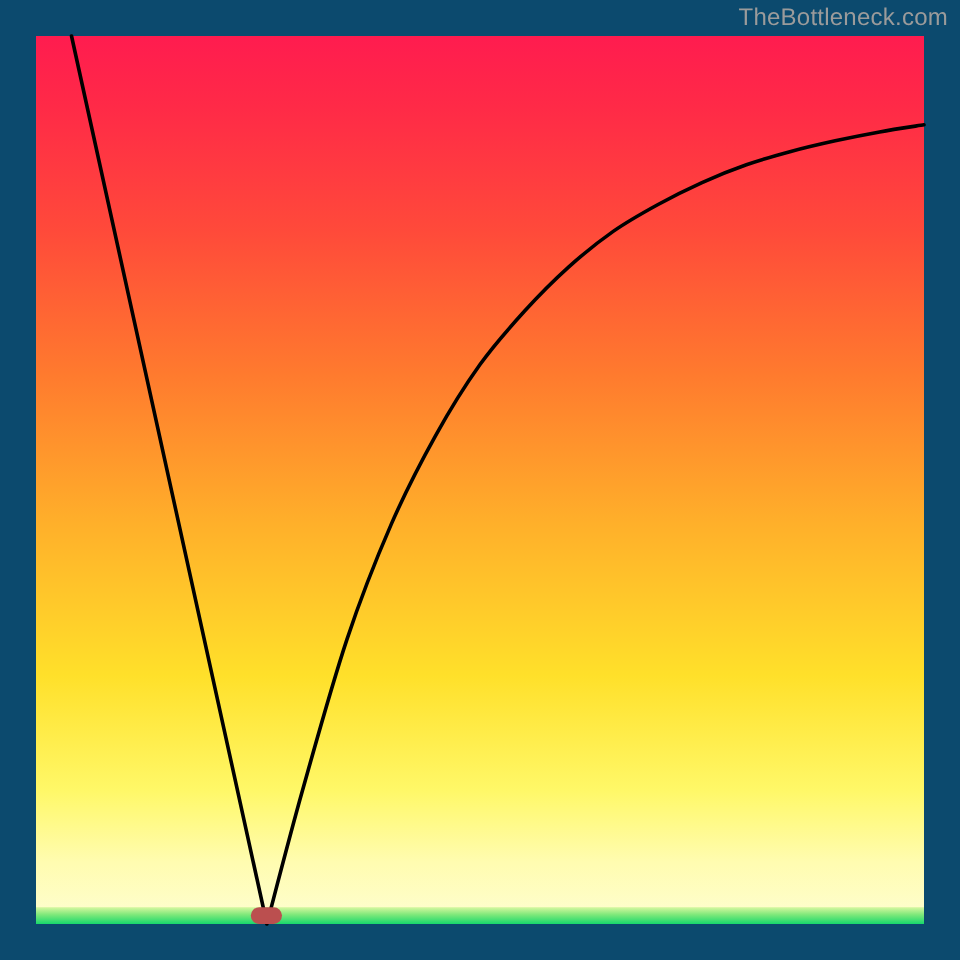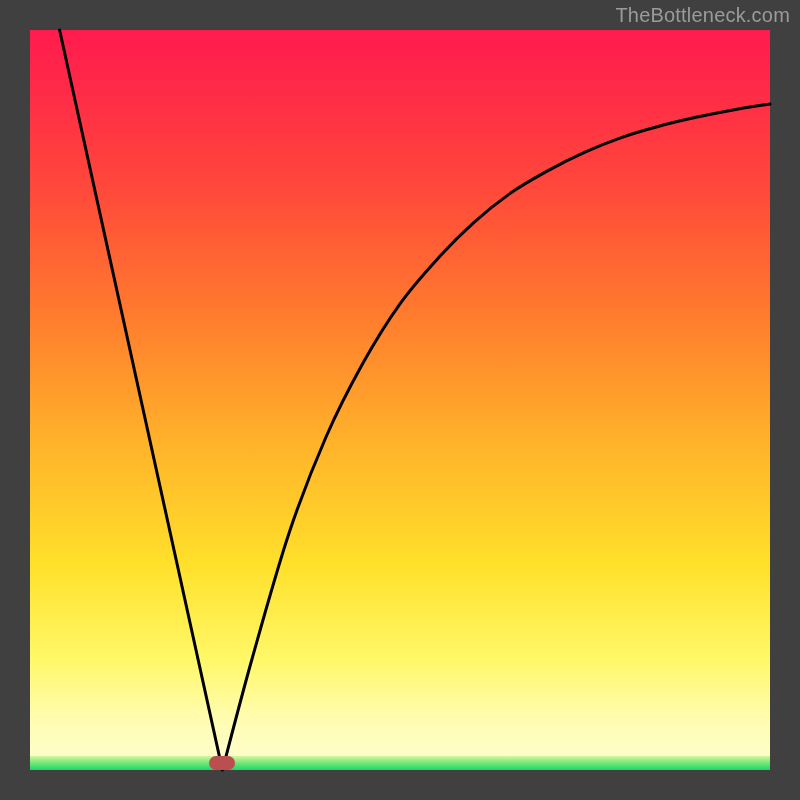--- a/index.html
+++ b/index.html
@@ -8,21 +8,21 @@
     width: 800px;
     height: 800px;
     background: #000;
     font-family: Arial, Helvetica, sans-serif;
     overflow: hidden;
   }
   .stage {
     position: relative;
     width: 800px;
     height: 800px;
-    background: #404040;
+    background: #0c4a6e;
   }
   .plot-area {
     position: absolute;
     left: 30px;
     top: 30px;
     width: 740px;
     height: 740px;
     
     background: linear-gradient(
       to bottom,

